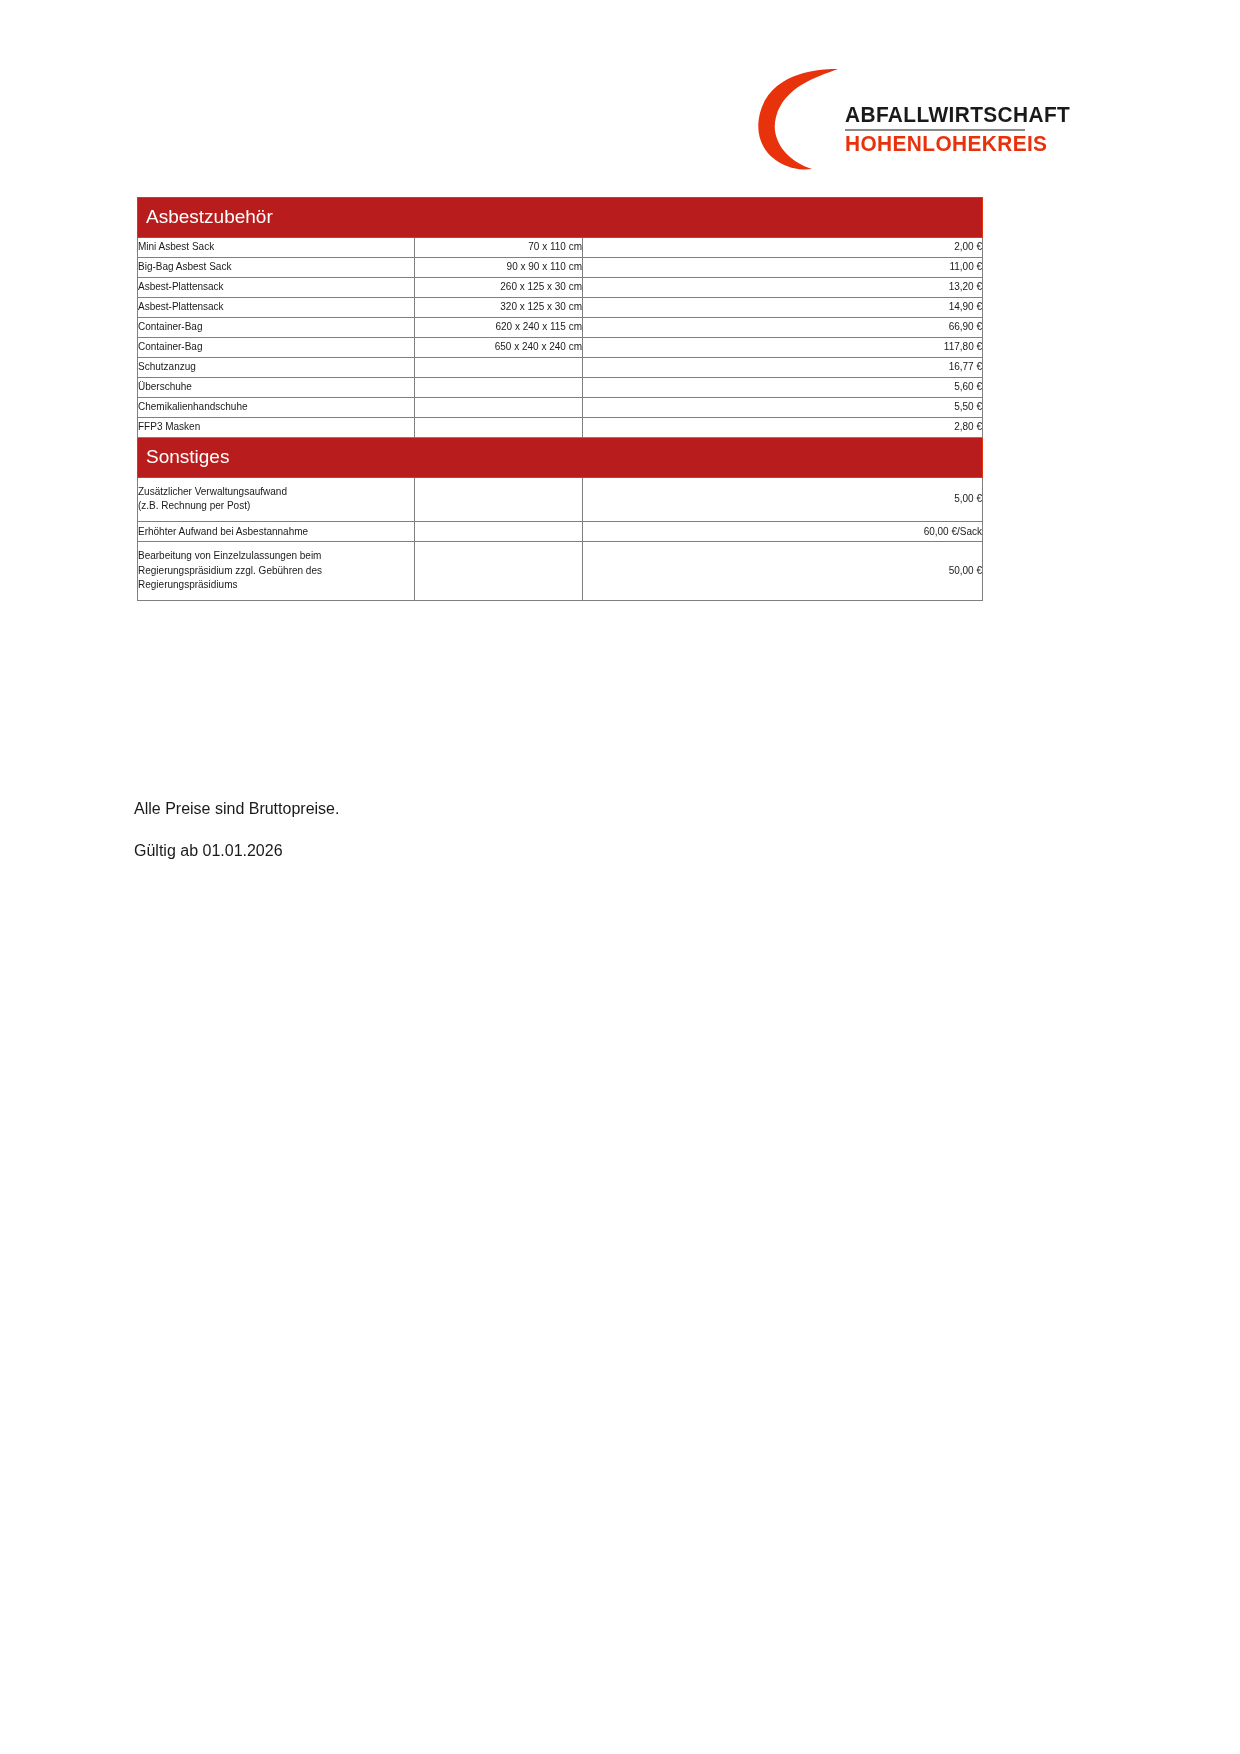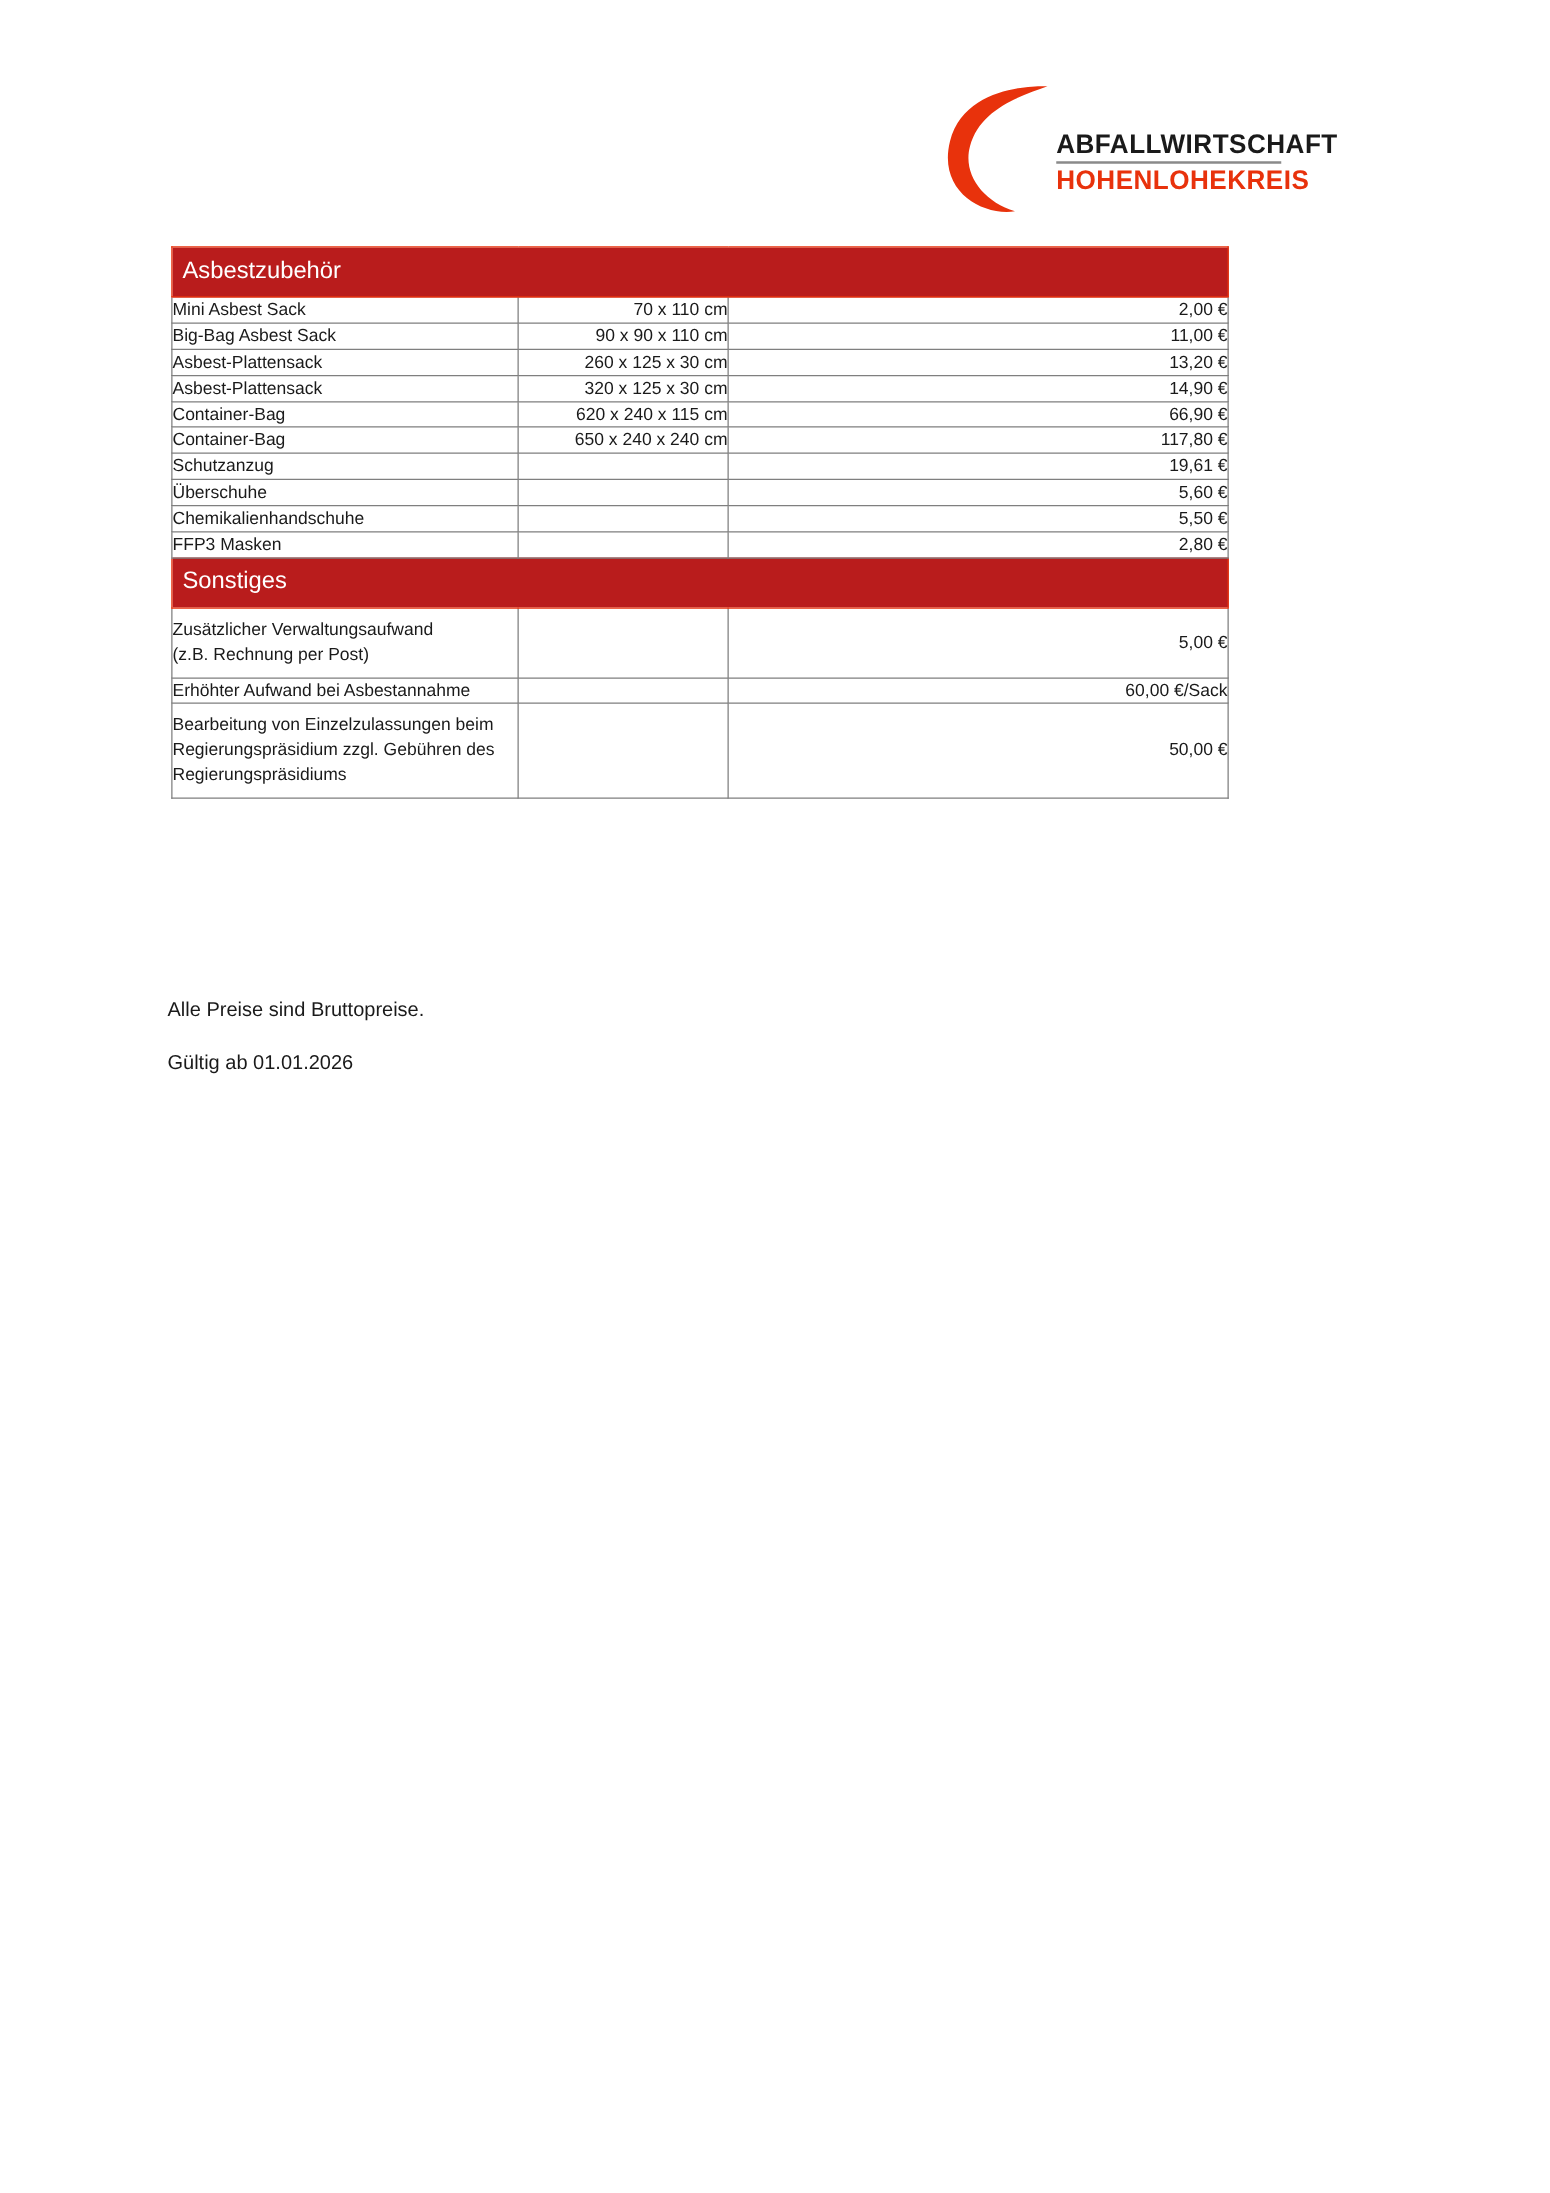--- a/index.html
+++ b/index.html
@@ -95,21 +95,21 @@
     background: #b91c1c;
     border: 1px solid #E8320C;
     color: #ffffff;
     font-size: 19px;
     padding: 5px 8px 7px 8px;
     height: 27px;
     line-height: 1.15;
   }
 
   .cell {
-    font-size: 14px;
+    font-size: 10px;
     line-height: 1.42;
     padding: 5px 9px 6px 9px;
     min-height: 18px;
   }
   .cell.left   { text-align: left; }
   .cell.right  { text-align: right; margin-top: 12px; }
   .cell.tall   { padding-top: 7px; padding-bottom: 8px; }
 
   .row-std td { height: 19px; }
 
@@ -182,21 +182,21 @@
         <td class="cell right">66,90 €</td>
       </tr>
       <tr class="row-std">
         <td class="cell left">Container-Bag</td>
         <td class="cell right">650 x 240 x 240 cm</td>
         <td class="cell right">117,80 €</td>
       </tr>
       <tr class="row-std">
         <td class="cell left">Schutzanzug</td>
         <td class="cell right"></td>
-        <td class="cell right">19,61 €</td>
+        <td class="cell right">16,77 €</td>
       </tr>
       <tr class="row-std">
         <td class="cell left">Überschuhe</td>
         <td class="cell right"></td>
         <td class="cell right">5,60 €</td>
       </tr>
       <tr class="row-std">
         <td class="cell left">Chemikalienhandschuhe</td>
         <td class="cell right"></td>
         <td class="cell right">5,50 €</td>

